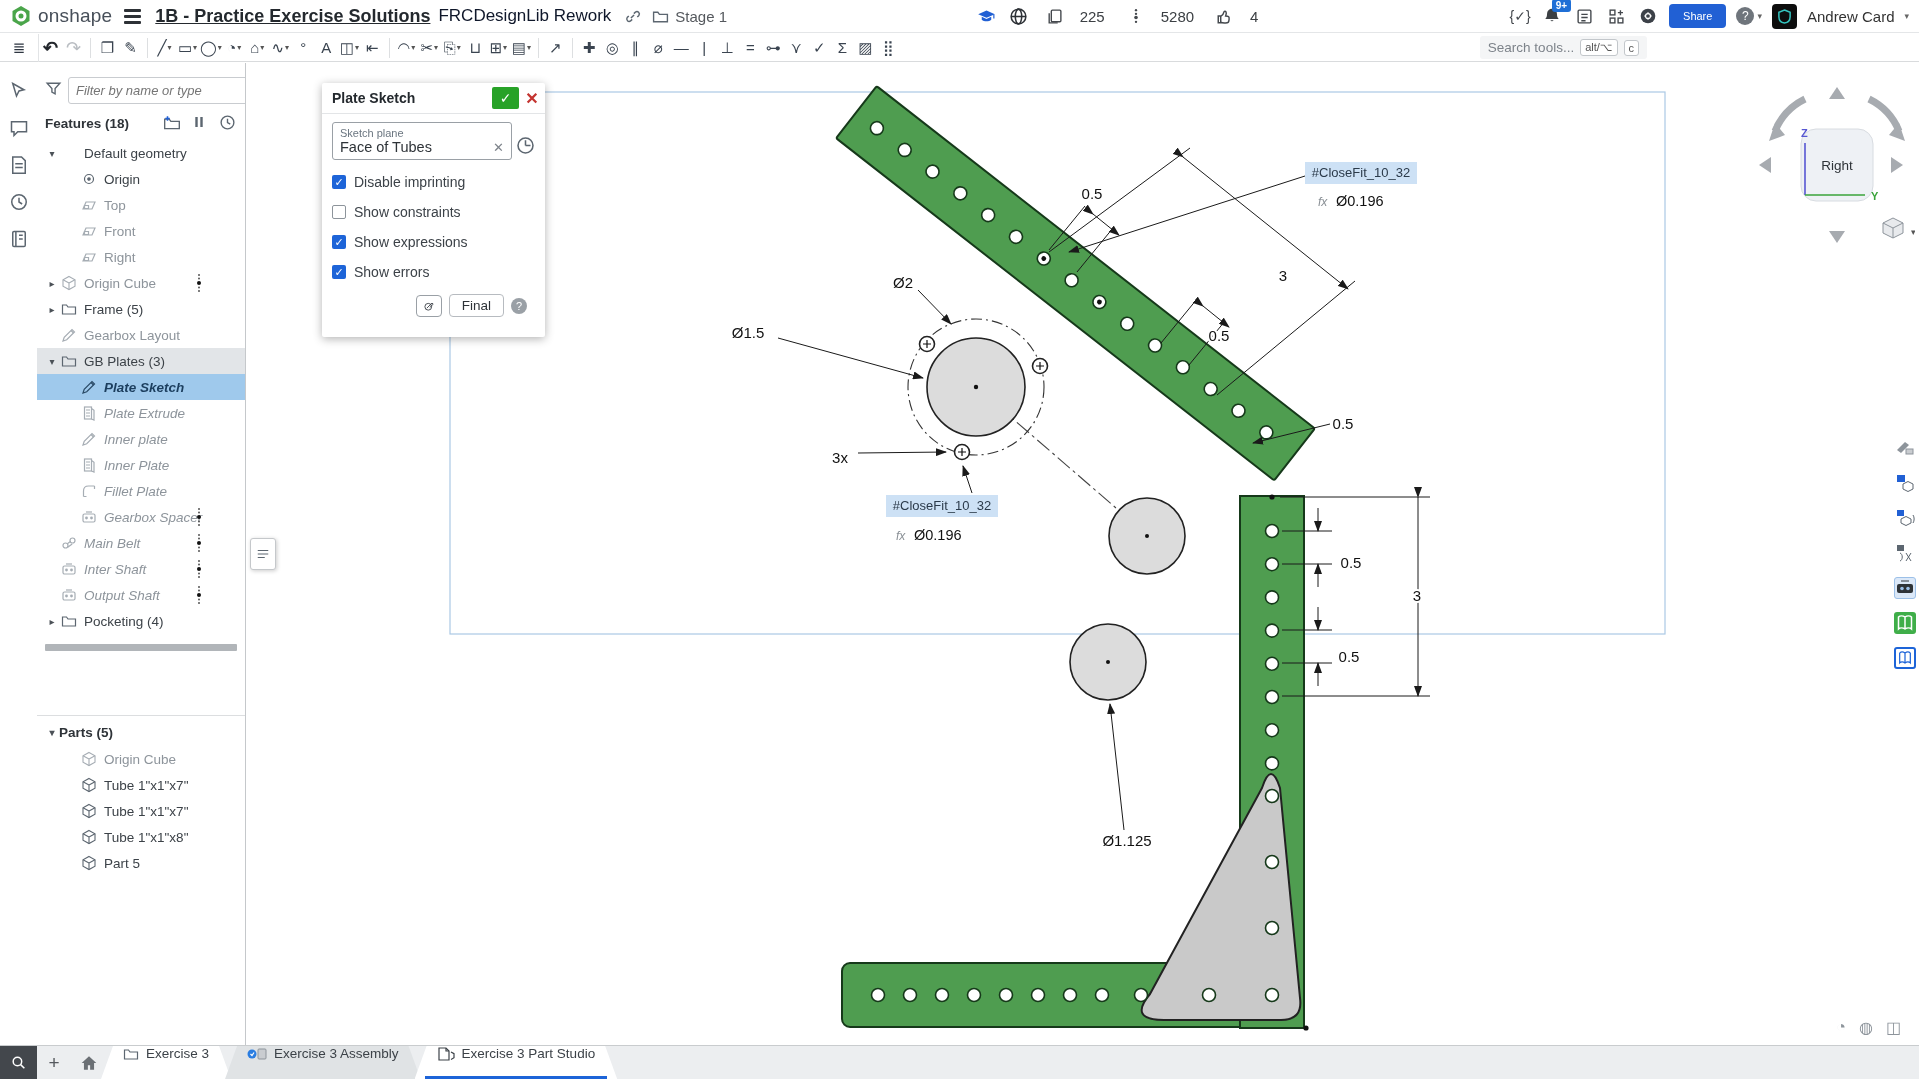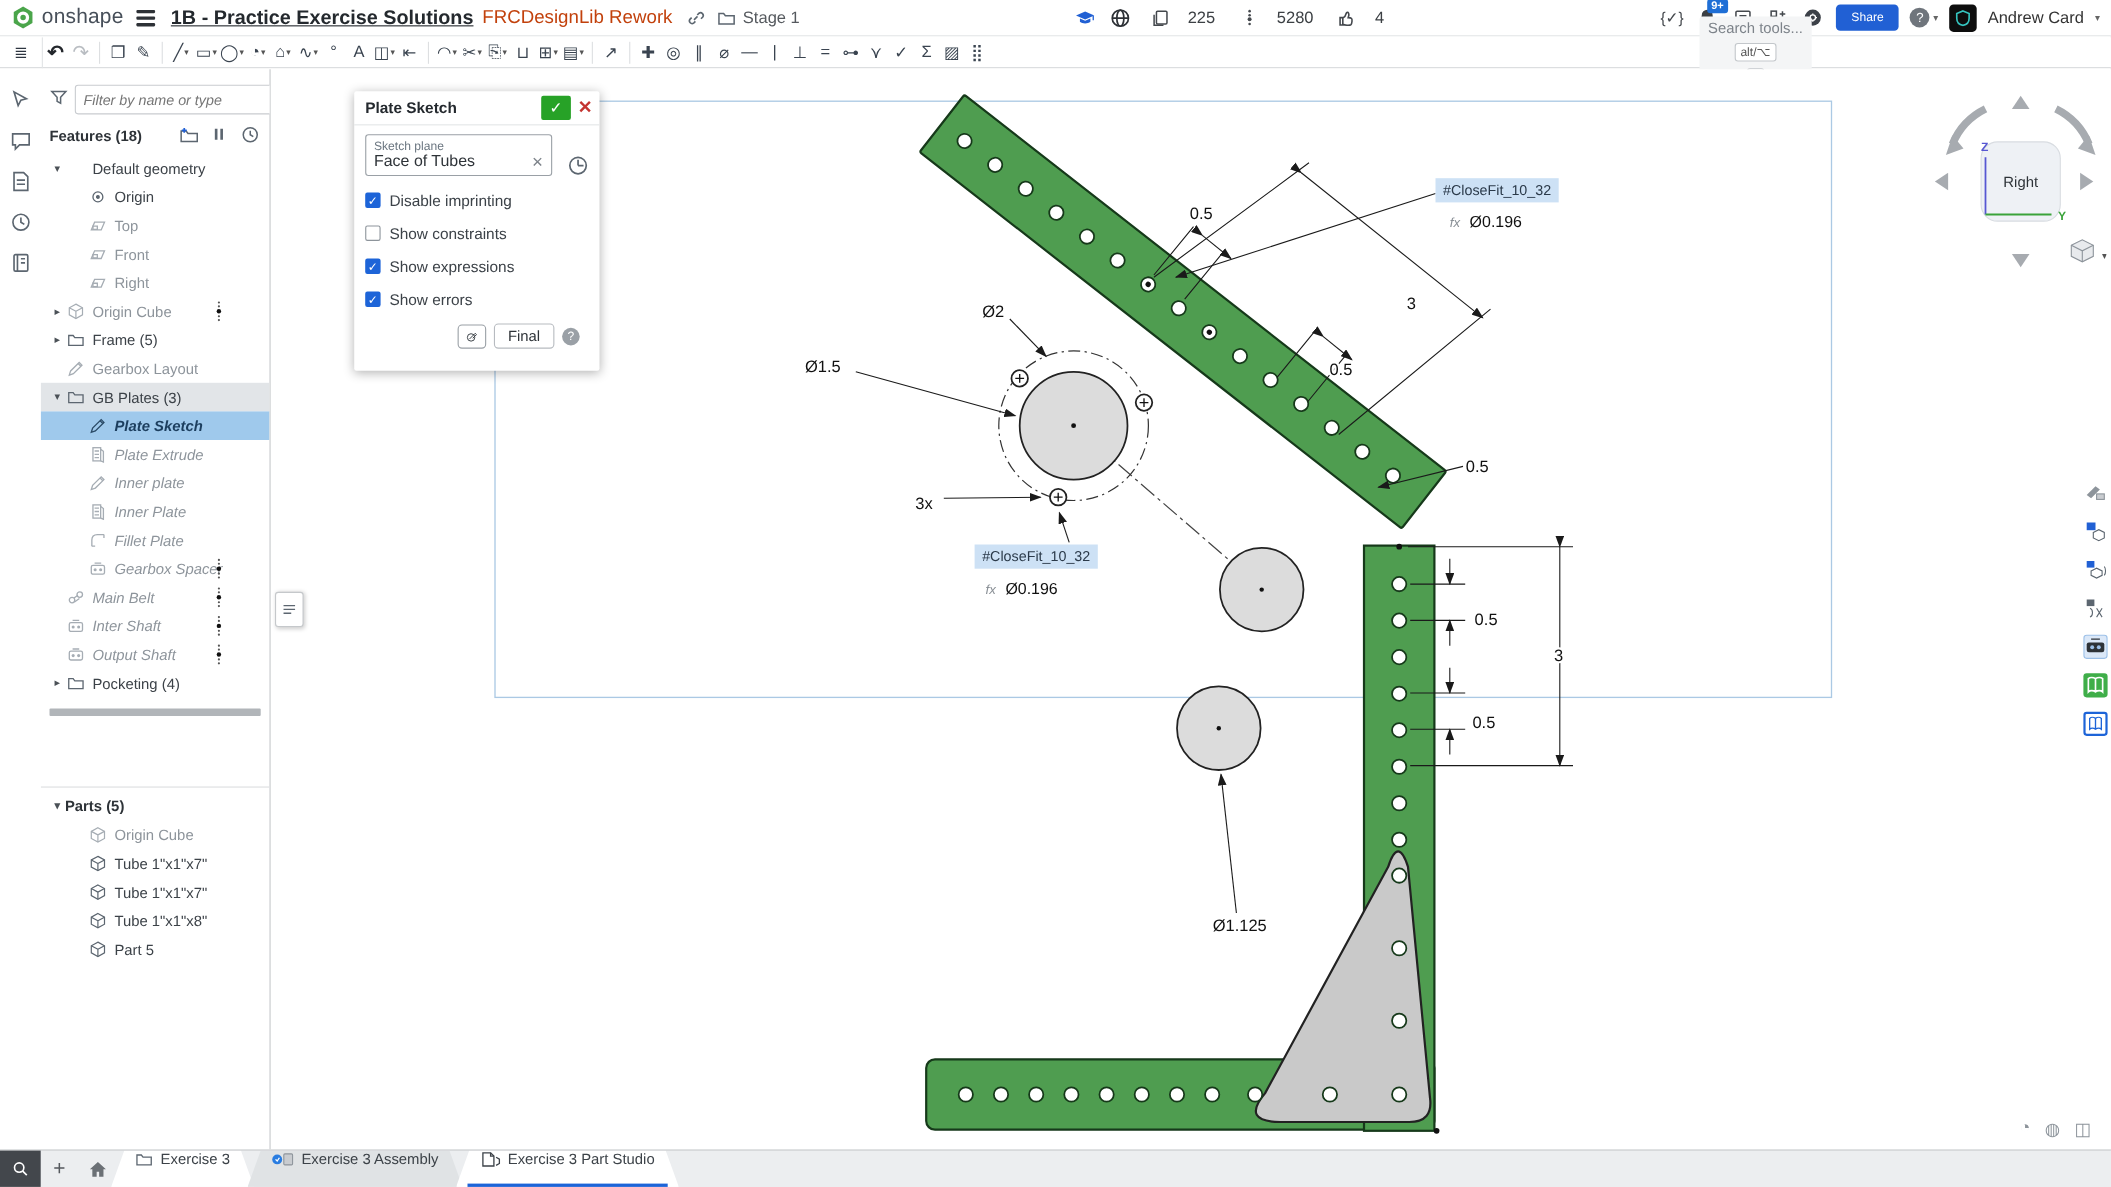--- a/index.html
+++ b/index.html
@@ -7,21 +7,21 @@
        font-family:"Liberation Sans",sans-serif;color:#333;}
   .ni{user-select:none}
   
   .header{position:absolute;left:0;top:0;right:0;height:33px;background:#fff;
           border-bottom:1px solid #e4e6e8;display:flex;align-items:center;padding:0 10px;box-sizing:border-box;}
   .logo-wrap{display:flex;align-items:center;gap:6px;}
   .logo-text{font-size:19px;color:#474f59;letter-spacing:.2px;}
   .hamburger{margin:0 14px 0 12px;display:flex;flex-direction:column;gap:3px;cursor:pointer;}
   .hamburger span{display:block;width:17px;height:3px;background:#2d3136;border-radius:1px;}
   .doc-title{font-size:18px;font-weight:bold;color:#24292e;white-space:nowrap;text-decoration:underline;}
-  .doc-sub{font-size:17px;color:#c2410c;margin-left:8px;white-space:nowrap;}
+  .doc-sub{font-size:17px;color:#0f172a;margin-left:8px;white-space:nowrap;}
   .hdr-ic{display:inline-flex;align-items:center;justify-content:center;width:22px;height:22px;color:#4b5157;}
   .stage{font-size:15px;color:#55595e;margin-left:4px;text-align:center;}
   .hdr-num{font-size:15px;color:#3c4044;margin:0 2px 0 4px;}
   .hdr-group{display:flex;align-items:center;gap:10px;}
   .share-btn{background:#2160d4;color:#fff;font-size:11px;border:none;border-radius:4px;
              padding:6px 14px;cursor:pointer;}
   .bell-wrap{position:relative;}
   .badge9{position:absolute;top:-6px;right:-8px;background:#1f6fd6;color:#fff;font-size:10px;
           padding:1px 4px;border-radius:3px;font-weight:bold;}
   .avatar{width:25px;height:25px;border-radius:4px;background:#0d0d0d;display:flex;align-items:center;justify-content:center;}
@@ -31,21 +31,21 @@
   .toolbar{position:absolute;left:0;top:34px;right:0;height:28px;background:#fff;
            border-bottom:1px solid #d9dbdd;display:flex;align-items:center;box-sizing:border-box;}
   .tool{height:26px;min-width:21px;display:inline-flex;align-items:center;justify-content:center;
         color:#3a4450;font-size:15px;cursor:pointer;padding:0 1px;}
   .tool .caret{font-size:8px;color:#555;margin-left:1px;}
   .tool.boxed{width:36px;border-right:1px solid #e2e4e6;height:28px;color:#2d3540;}
   .tool.undo{font-size:18px;color:#23272c;font-weight:bold;}
   .tool.dim{color:#b9bdc2;font-size:18px;}
   .tb-sep{width:1px;height:20px;background:#dddfe1;margin:0 5px;}
   .search-tools{margin-left:auto;margin-right:272px;display:flex;align-items:center;gap:6px;
-                background:#f4f5f6;border-radius:3px;padding:3px 8px;cursor:text;flex-direction:column;}
+                background:#f4f5f6;border-radius:3px;padding:3px 8px;cursor:text;}
   .search-tools .ph{font-size:13.5px;color:#7d838a;}
   kbd{font-family:"Liberation Sans",sans-serif;font-size:11px;color:#555;background:#fff;
       border:1px solid #c3c7cb;border-radius:3px;padding:1px 4px;}
   
   .dock{position:absolute;left:0;top:63px;width:37px;bottom:34px;background:#fff;
         display:flex;flex-direction:column;align-items:center;padding-top:18px;gap:17px;box-sizing:border-box;}
   .dock .dicon{width:20px;height:20px;color:#5c6670;cursor:pointer;}
   
   .fpanel{position:absolute;left:37px;top:63px;width:209px;bottom:34px;background:#fff;
           border-right:1px solid #c5c8cb;box-sizing:border-box;padding-top:14px;overflow:hidden;}
@@ -80,21 +80,21 @@
   .fxval-txt{font-size:14.5px;fill:#111;}
   
   .dialog{position:absolute;left:322px;top:83px;width:223px;background:#fff;border-radius:2px;
           box-shadow:0 2px 10px rgba(0,0,0,.3);z-index:5;}
   .dlg-head{display:flex;align-items:center;height:30px;border-bottom:1px solid #e3e5e7;padding-left:10px;}
   .dlg-title{font-size:14px;font-weight:bold;color:#24292e;flex:1;}
   .dlg-ok{width:27px;height:22px;background:#27a227;border:none;border-radius:2px;color:#fff;
           font-size:14px;cursor:pointer;display:flex;align-items:center;justify-content:center;}
   .dlg-x{width:26px;height:22px;border:none;background:none;color:#c43430;font-size:16px;font-weight:bold;cursor:pointer;}
   .dlg-body{padding:8px 10px 10px 10px;}
-  .plane-row{display:flex;align-items:flex-end;gap:14px;}
+  .plane-row{display:flex;align-items:center;gap:4px;}
   .plane-box{flex:1;border:1px solid #9aa0a6;border-radius:3px;padding:4px 7px;cursor:pointer;}
   .plane-label{font-size:11px;color:#6b7680;}
   .plane-val-row{display:flex;align-items:center;}
   .plane-val{font-size:14.5px;color:#2e3338;flex:1;}
   .plane-clear{color:#7d838a;font-size:13px;cursor:pointer;}
   .clock-ic{width:19px;height:19px;color:#5c6670;margin-top:8px;cursor:pointer;}
   .chk-row{display:flex;align-items:center;gap:8px;margin-top:14px;cursor:pointer;}
   .chk{width:14px;height:14px;border-radius:2px;box-sizing:border-box;display:flex;align-items:center;
        justify-content:center;font-size:11px;color:#fff;}
   .chk.on{background:#1d64d8;}

